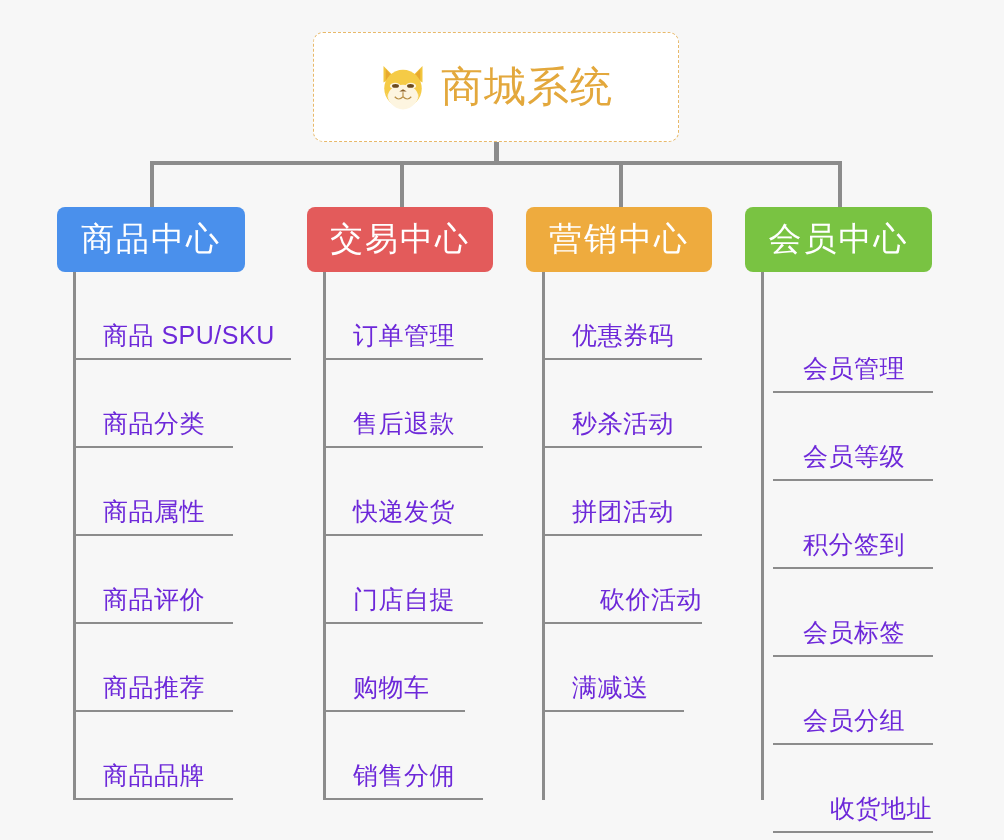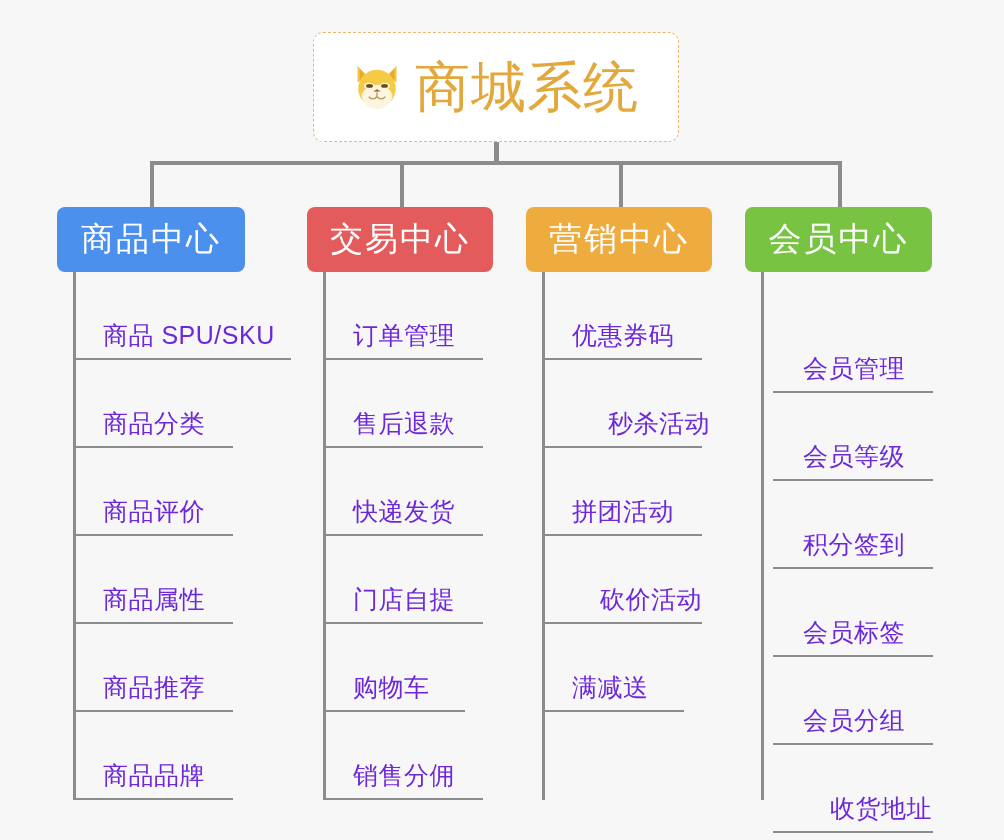--- a/index.html
+++ b/index.html
@@ -30,21 +30,21 @@
     box-sizing: border-box;
     background: #ffffff;
     border: 1px dashed #e8b96a;
     border-radius: 10px;
     display: flex;
     align-items: center;
     justify-content: center;
     gap: 14px;
   }
   .root-title {
-    font-size: 55px;
+    font-size: 42px;
     line-height: 1;
     color: #e3a83c;
     letter-spacing: 1px;
     white-space: nowrap;
   }
   .shiba-icon {
     width: 48px;
     height: 48px;
     flex: 0 0 48px;
     display: block;
@@ -163,24 +163,24 @@
         </div>
         <div class="cat-trunk" style="left: 16px; height: 528px;"></div>
         <div class="leaf-list" style="left: 16px;">
           <div class="leaf" style="width: 218px;">
             <span class="leaf-label">商品 SPU/SKU</span>
           </div>
           <div class="leaf" style="width: 160px;">
             <span class="leaf-label">商品分类</span>
           </div>
           <div class="leaf" style="width: 160px;">
+            <span class="leaf-label">商品属性</span>
+          </div>
+          <div class="leaf" style="width: 160px;">
             <span class="leaf-label">商品评价</span>
-          </div>
-          <div class="leaf" style="width: 160px;">
-            <span class="leaf-label">商品属性</span>
           </div>
           <div class="leaf" style="width: 160px;">
             <span class="leaf-label">商品推荐</span>
           </div>
           <div class="leaf" style="width: 160px;">
             <span class="leaf-label">商品品牌</span>
           </div>
         </div>
       </div>
       <div class="column" style="left: 307px; width: 186px;">
@@ -213,21 +213,21 @@
       <div class="column" style="left: 526px; width: 186px;">
         <div class="col-drop" style="left: 93px;"></div>
         <div class="cat-header" style="background: rgb(238, 171, 62);">
           <span>营销中心</span>
         </div>
         <div class="cat-trunk" style="left: 16px; height: 528px;"></div>
         <div class="leaf-list" style="left: 16px;">
           <div class="leaf" style="width: 160px;">
             <span class="leaf-label">优惠券码</span>
           </div>
-          <div class="leaf" style="width: 160px; padding-left: 36px;">
+          <div class="leaf" style="width: 160px;">
             <span class="leaf-label">秒杀活动</span>
           </div>
           <div class="leaf" style="width: 160px;">
             <span class="leaf-label">拼团活动</span>
           </div>
           <div class="leaf" style="width: 160px; justify-content: flex-end;">
             <span class="leaf-label">砍价活动</span>
           </div>
           <div class="leaf" style="width: 142px;">
             <span class="leaf-label">满减送</span>

